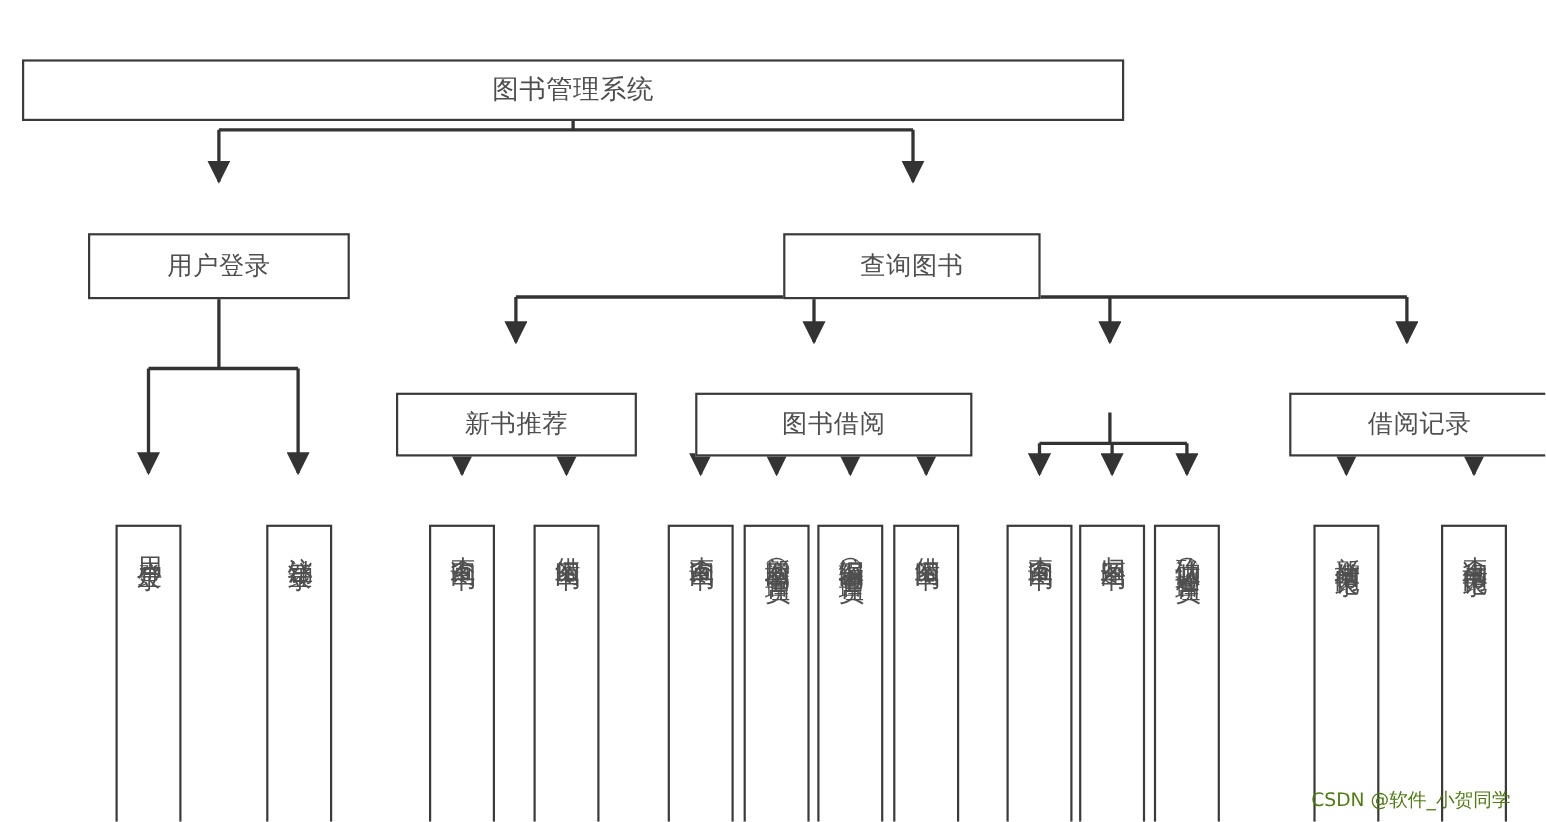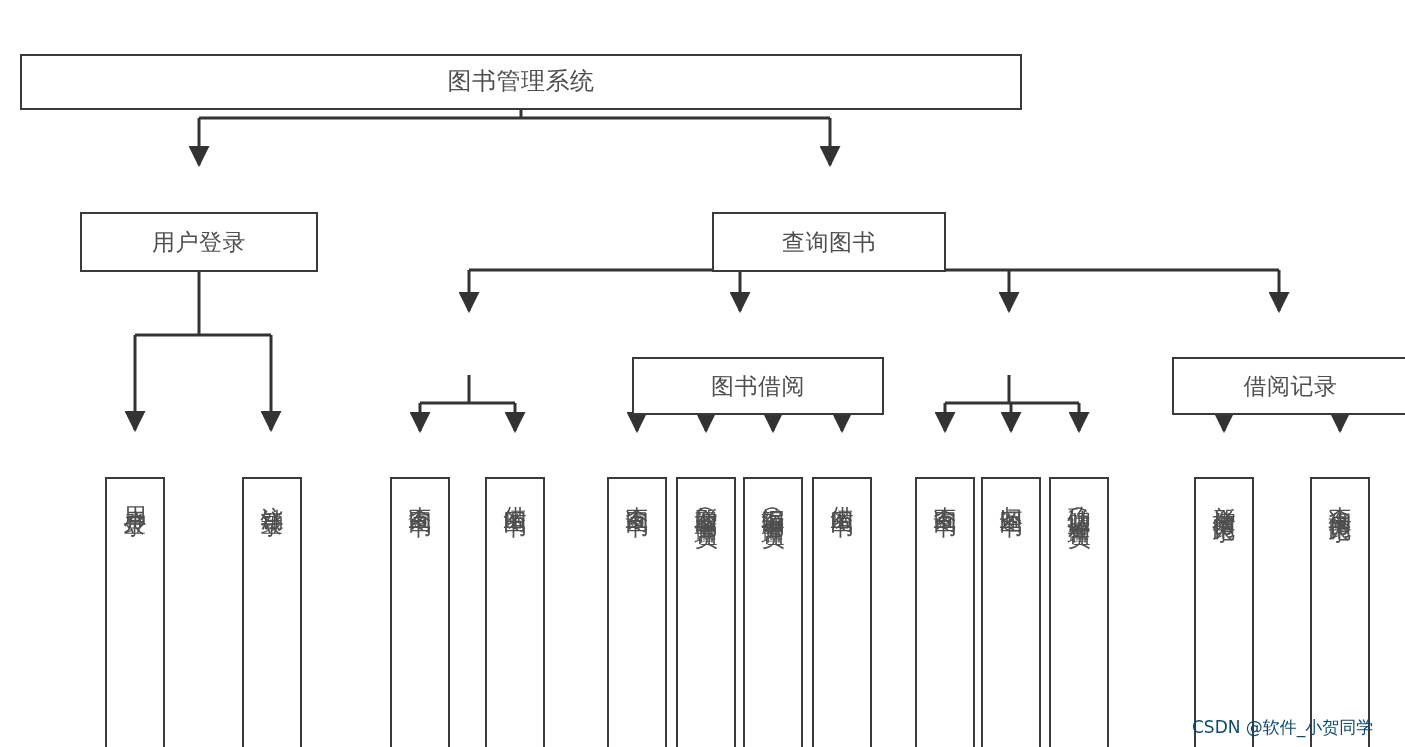--- a/index.html
+++ b/index.html
@@ -60,21 +60,21 @@
     writing-mode: vertical-rl;
     text-orientation: upright;
     font-size: 23px;
     letter-spacing: 3px;
     line-height: 1;
   }
   .watermark {
     position: absolute;
     font-family: "DejaVu Sans", "Liberation Sans", sans-serif;
     font-size: 17px;
-    color: #0c4a6e;
+    color: #4d7c0f;
     white-space: nowrap;
     z-index: 5;
     user-select: none;
   }
 </style>
 </head>
 <body>
 
 <div id="diagram">
 
@@ -132,20 +132,23 @@
     <span class="node-label">图书管理系统</span>
   </div>
 
   <div class="node horizontal" style="left:80px; top:172px; width:238px; height:60px;">
     <span class="node-label">用户登录</span>
   </div>
   <div class="node horizontal" style="left:712px; top:172px; width:234px; height:60px;">
     <span class="node-label">查询图书</span>
   </div>
 
+  <div class="node horizontal" style="left:360px; top:317px; width:219px; height:58px;">
+    <span class="node-label">新书推荐</span>
+  </div>
   <div class="node horizontal" style="left:632px; top:317px; width:252px; height:58px;">
     <span class="node-label">图书借阅</span>
   </div>
   <div class="node horizontal" style="left:1172px; top:317px; width:237px; height:58px;">
     <span class="node-label">借阅记录</span>
   </div>
 
   <div class="node vertical" style="left:105px; top:437px; width:60px; height:298px;">
     <span class="node-label">用户登录</span>
   </div>

